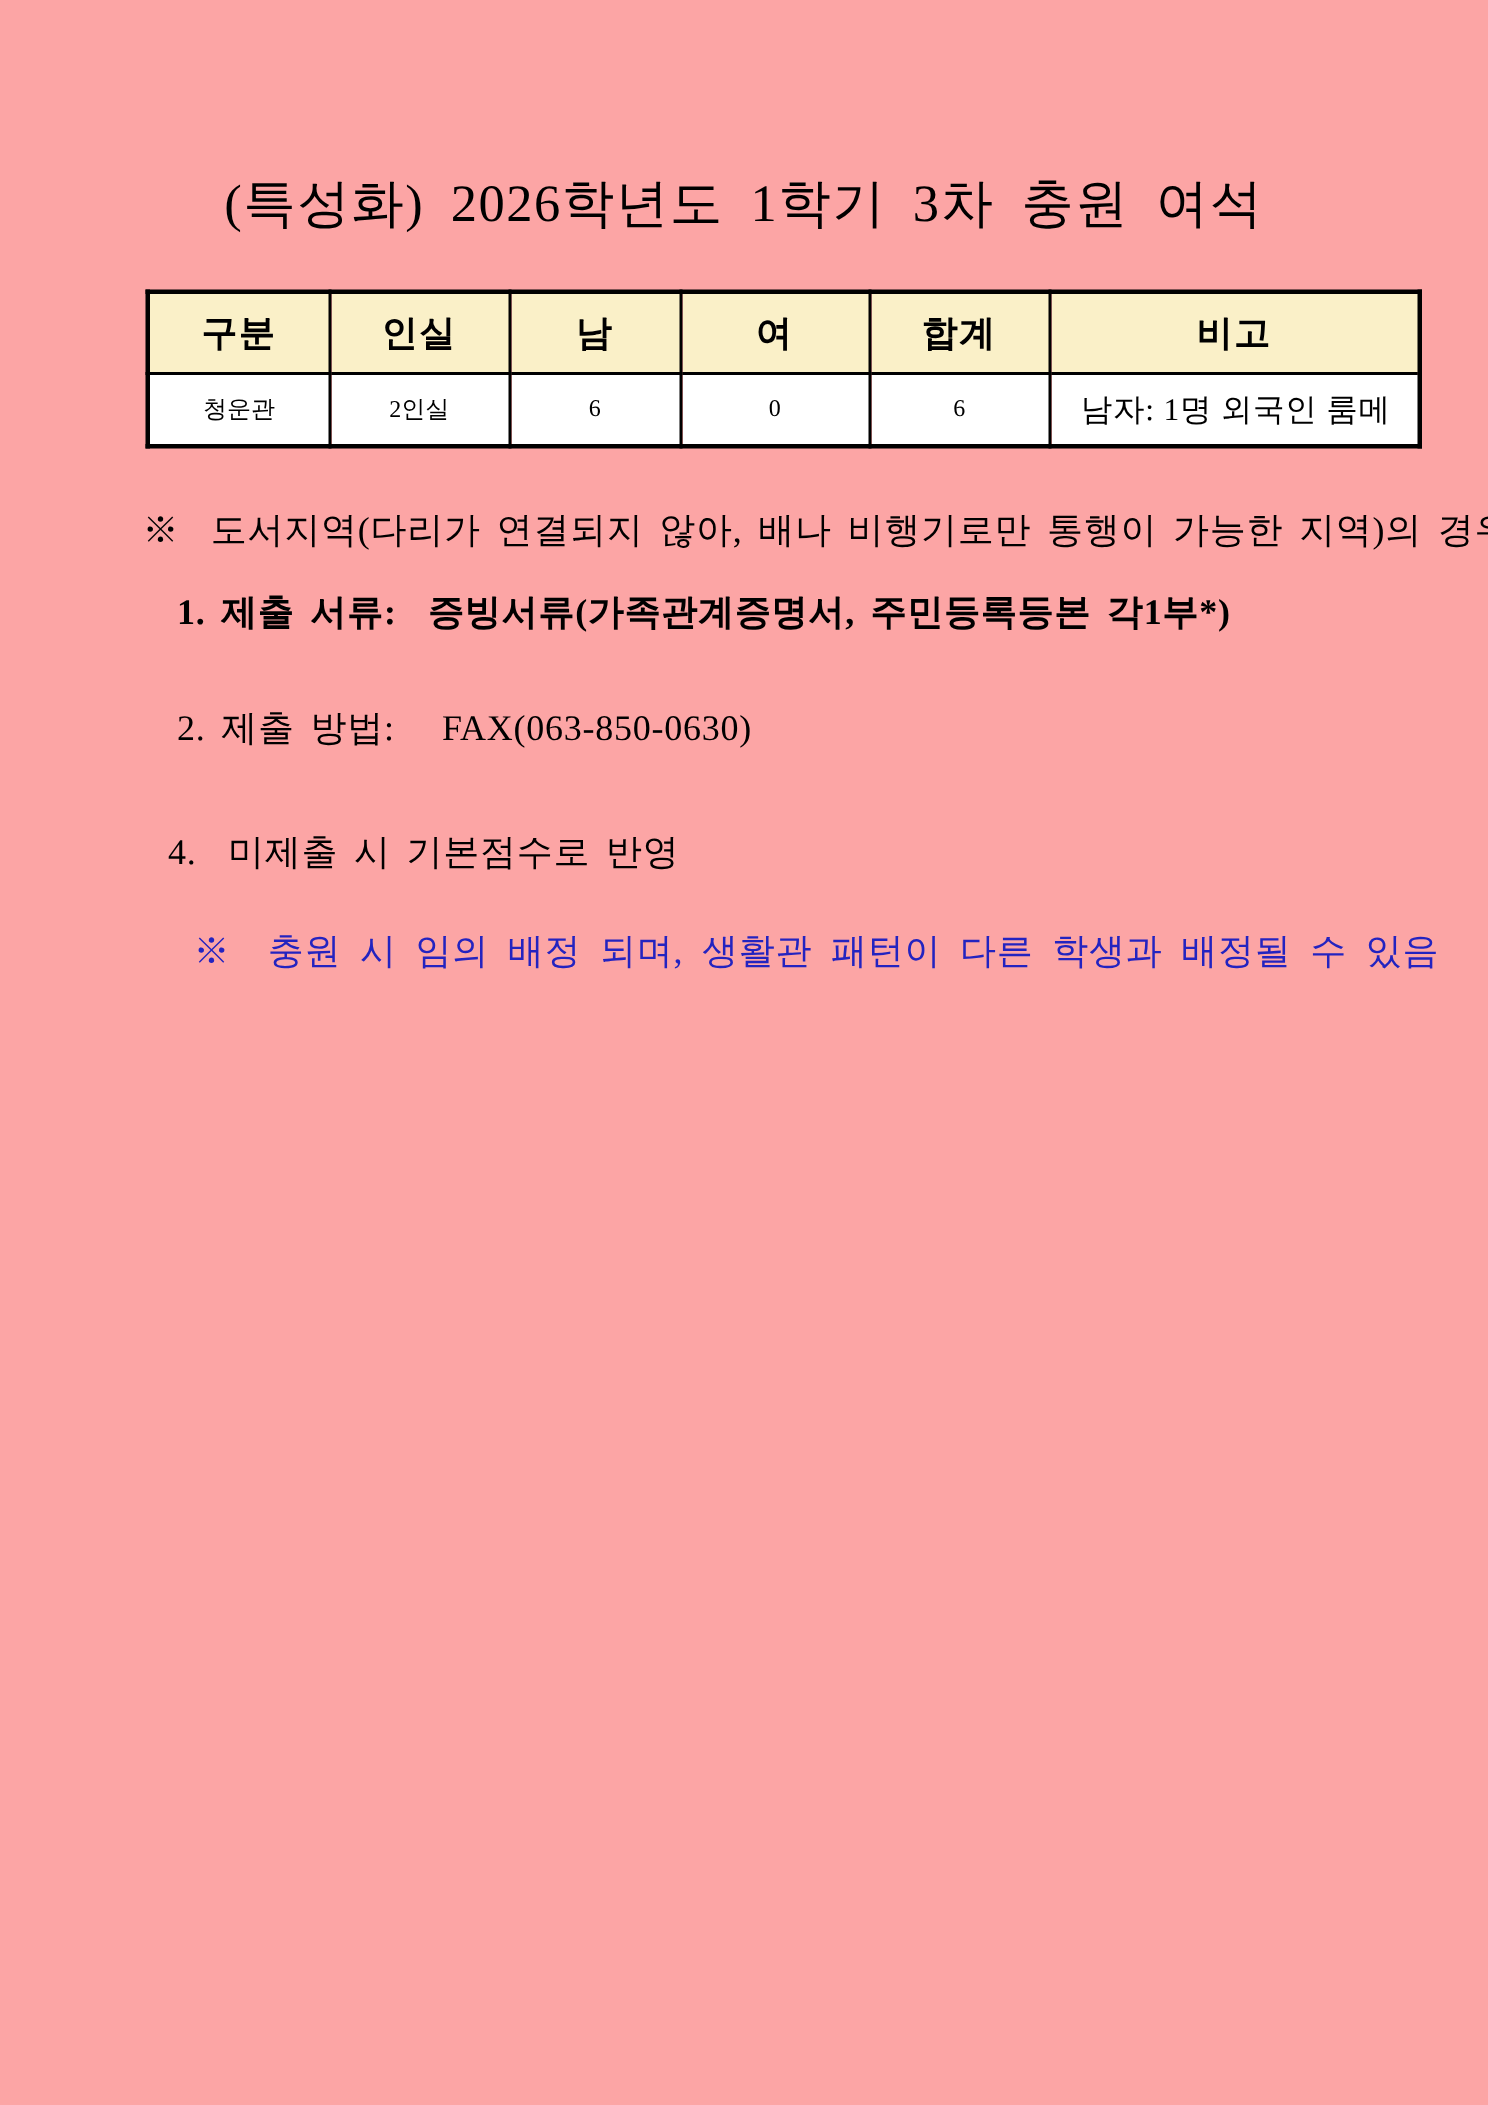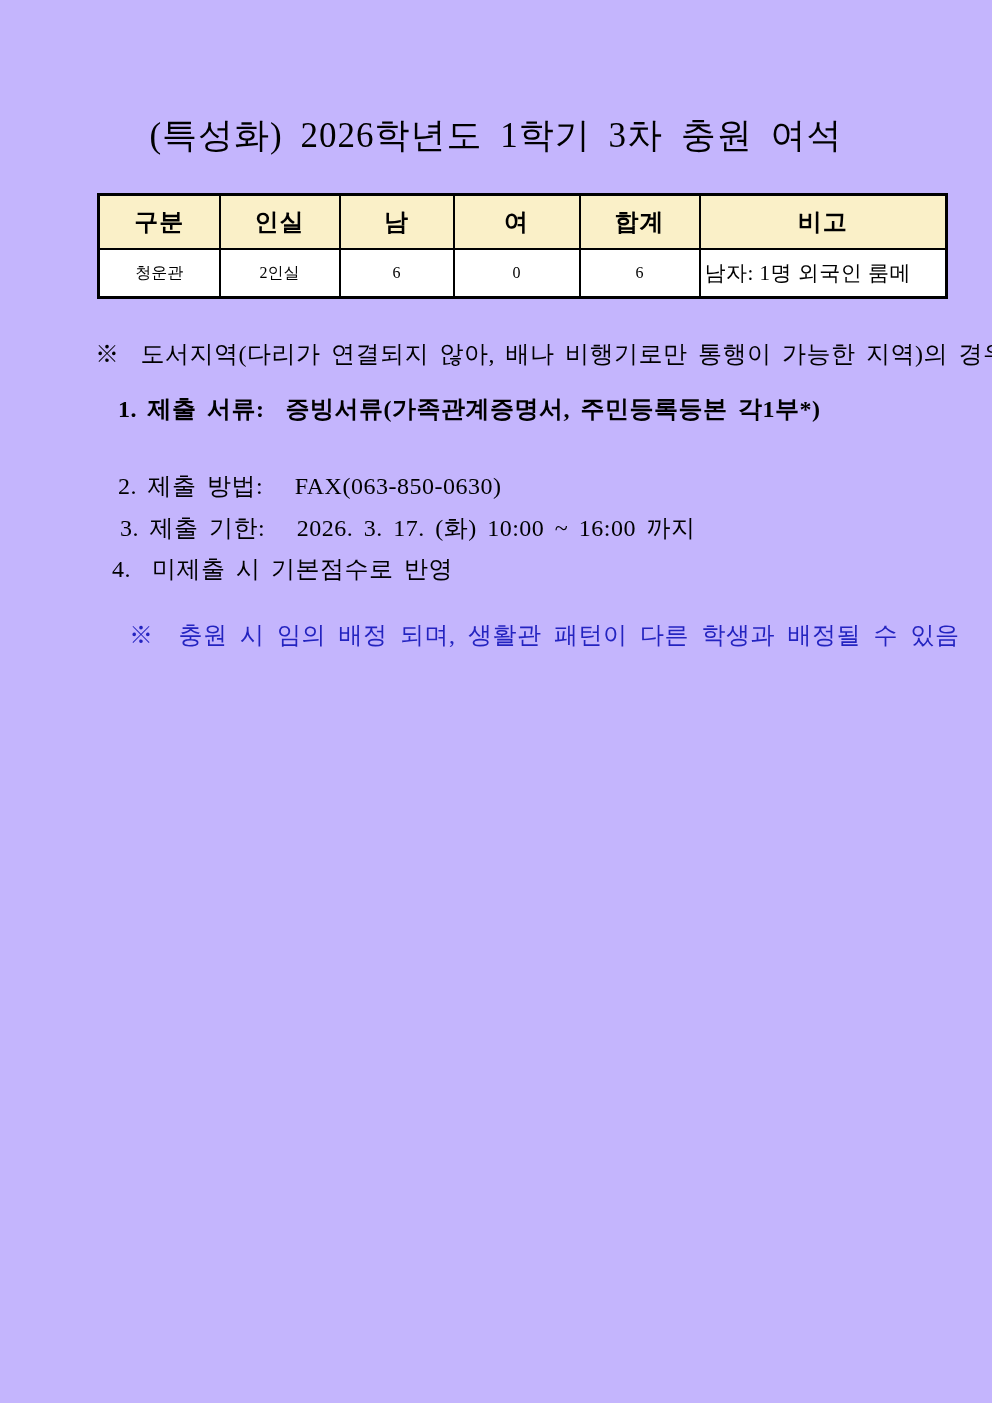--- a/index.html
+++ b/index.html
@@ -6,21 +6,21 @@
     margin: 0;
     padding: 0;
     background: #ffffff;
     font-family: "Liberation Serif", "DejaVu Serif", serif;
     color: #000000;
   }
   .page {
     position: relative;
     width: 992px;
     height: 1403px;
-    background: #c4b5fd;
+    background: #fca5a5;
     overflow: hidden;
   }
   .doc-title {
     position: absolute;
     top: 112px;
     left: 0;
     width: 992px;
     text-align: center;
     font-size: 35px;
     line-height: 48px;
@@ -51,21 +51,21 @@
   }
   table.vacancy td {
     font-size: 16px;
     height: 46px;
     text-align: center;
     background: #ffffff;
   }
   table.vacancy td.note-cell {
     text-align: left;
     font-size: 21px;
-    padding-left: 4px;
+    padding-left: 20px;
     letter-spacing: 0.5px;
     white-space: pre;
   }
   .note {
     position: absolute;
     font-size: 24px;
     line-height: 30px;
     white-space: pre;
     letter-spacing: 0.5px;
     word-spacing: 4px;
@@ -114,19 +114,18 @@
     </tbody>
   </table>
 
   <div class="note" style="left:95px; top:339px;">※  도서지역(다리가 연결되지 않아, 배나 비행기로만 통행이 가능한 지역)의 경우,</div>
 
   <div class="note" style="left:118px; top:394px;font-weight:bold;">1. 제출 서류:  증빙서류(가족관계증명서, 주민등록등본 각1부*)</div>
 
 
   <div class="note" style="left:118px; top:471px;">2. 제출 방법:   FAX(063-850-0630)</div>
 
-  <div class="note" style="left:120px; top:513px;">3. 제출 기한:   2026. 3. 17. (화) 10:00 ~ 16:00 까지</div>
 
   <div class="note" style="left:112px; top:554px;">4.  미제출 시 기본점수로 반영</div>
 
   <div class="note blue" style="left:93px; top:620px;">※  충원 시 임의 배정 되며, 생활관 패턴이 다른 학생과 배정될 수 있음</div>
 
 </div>
 
 </body></html>

